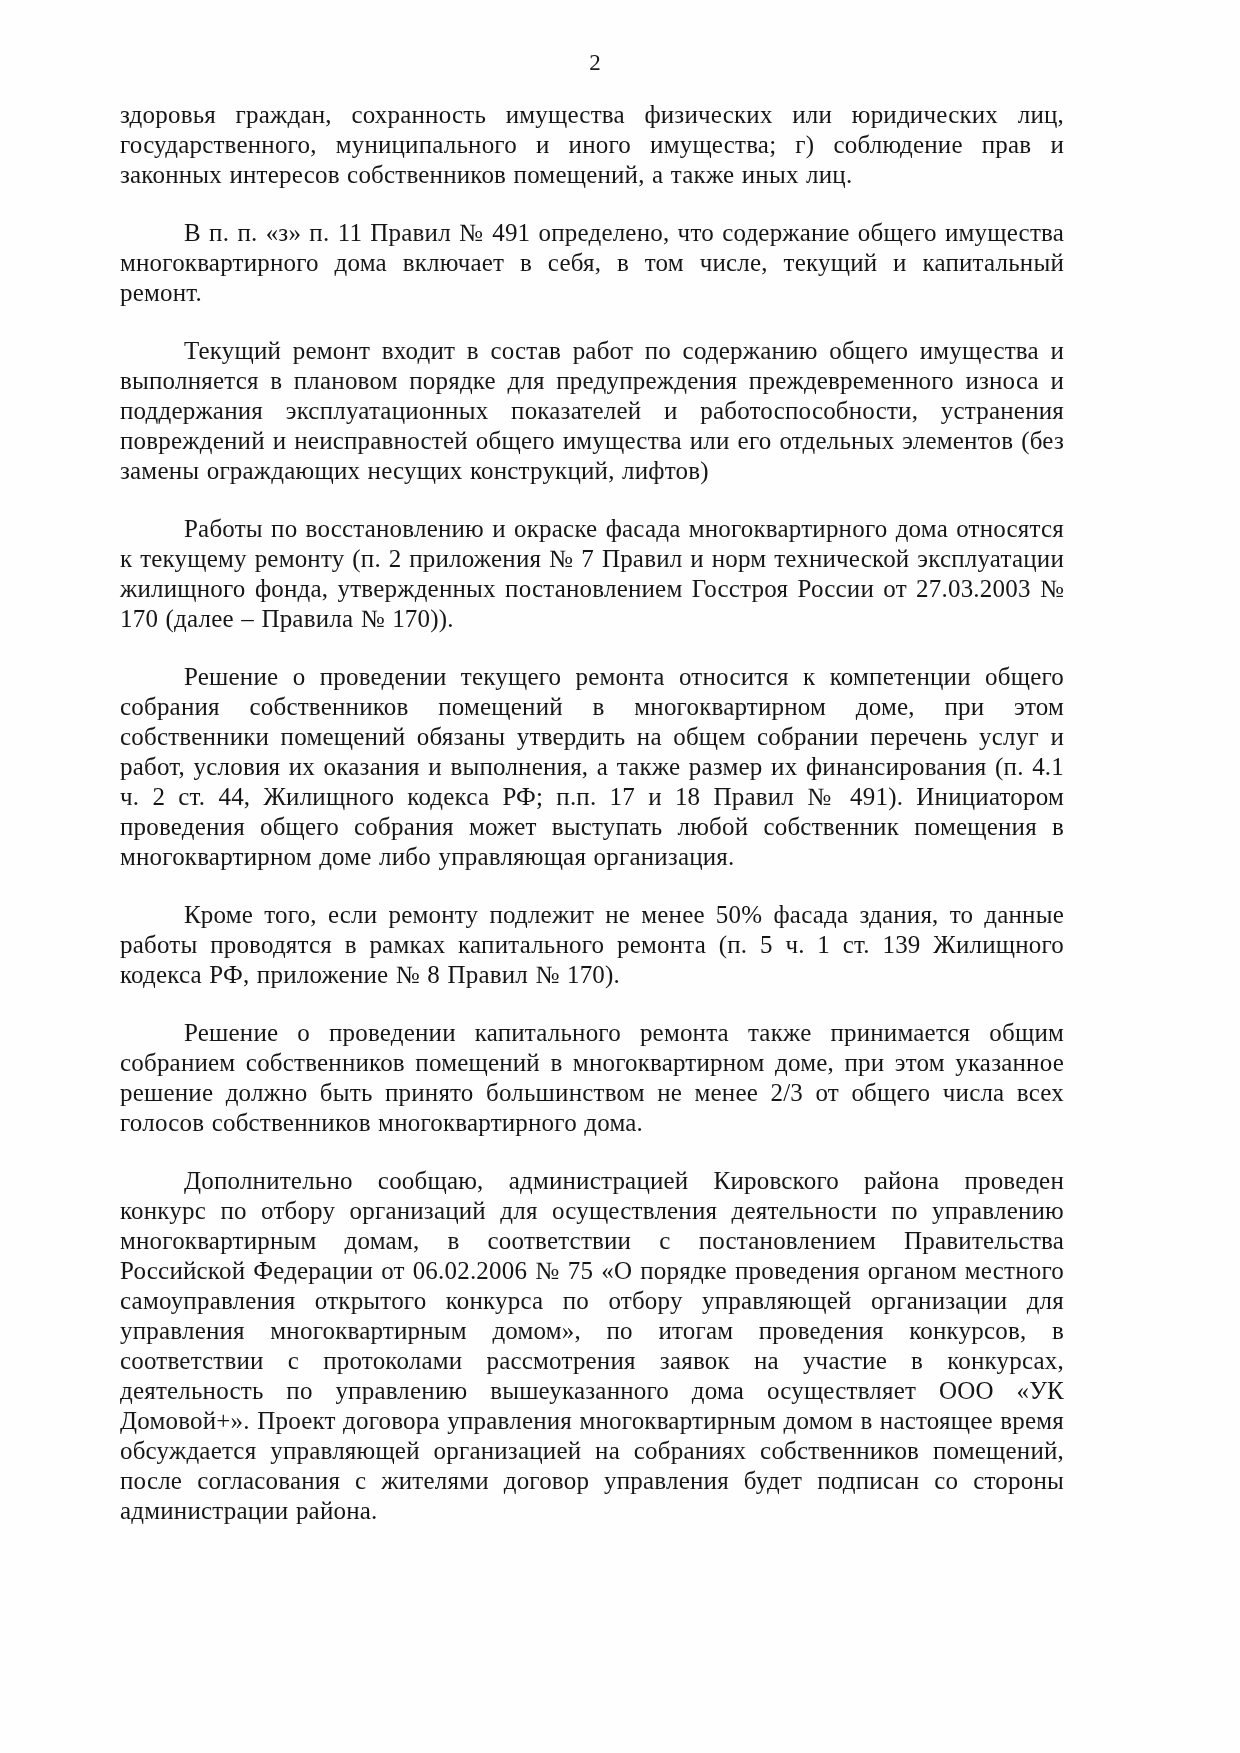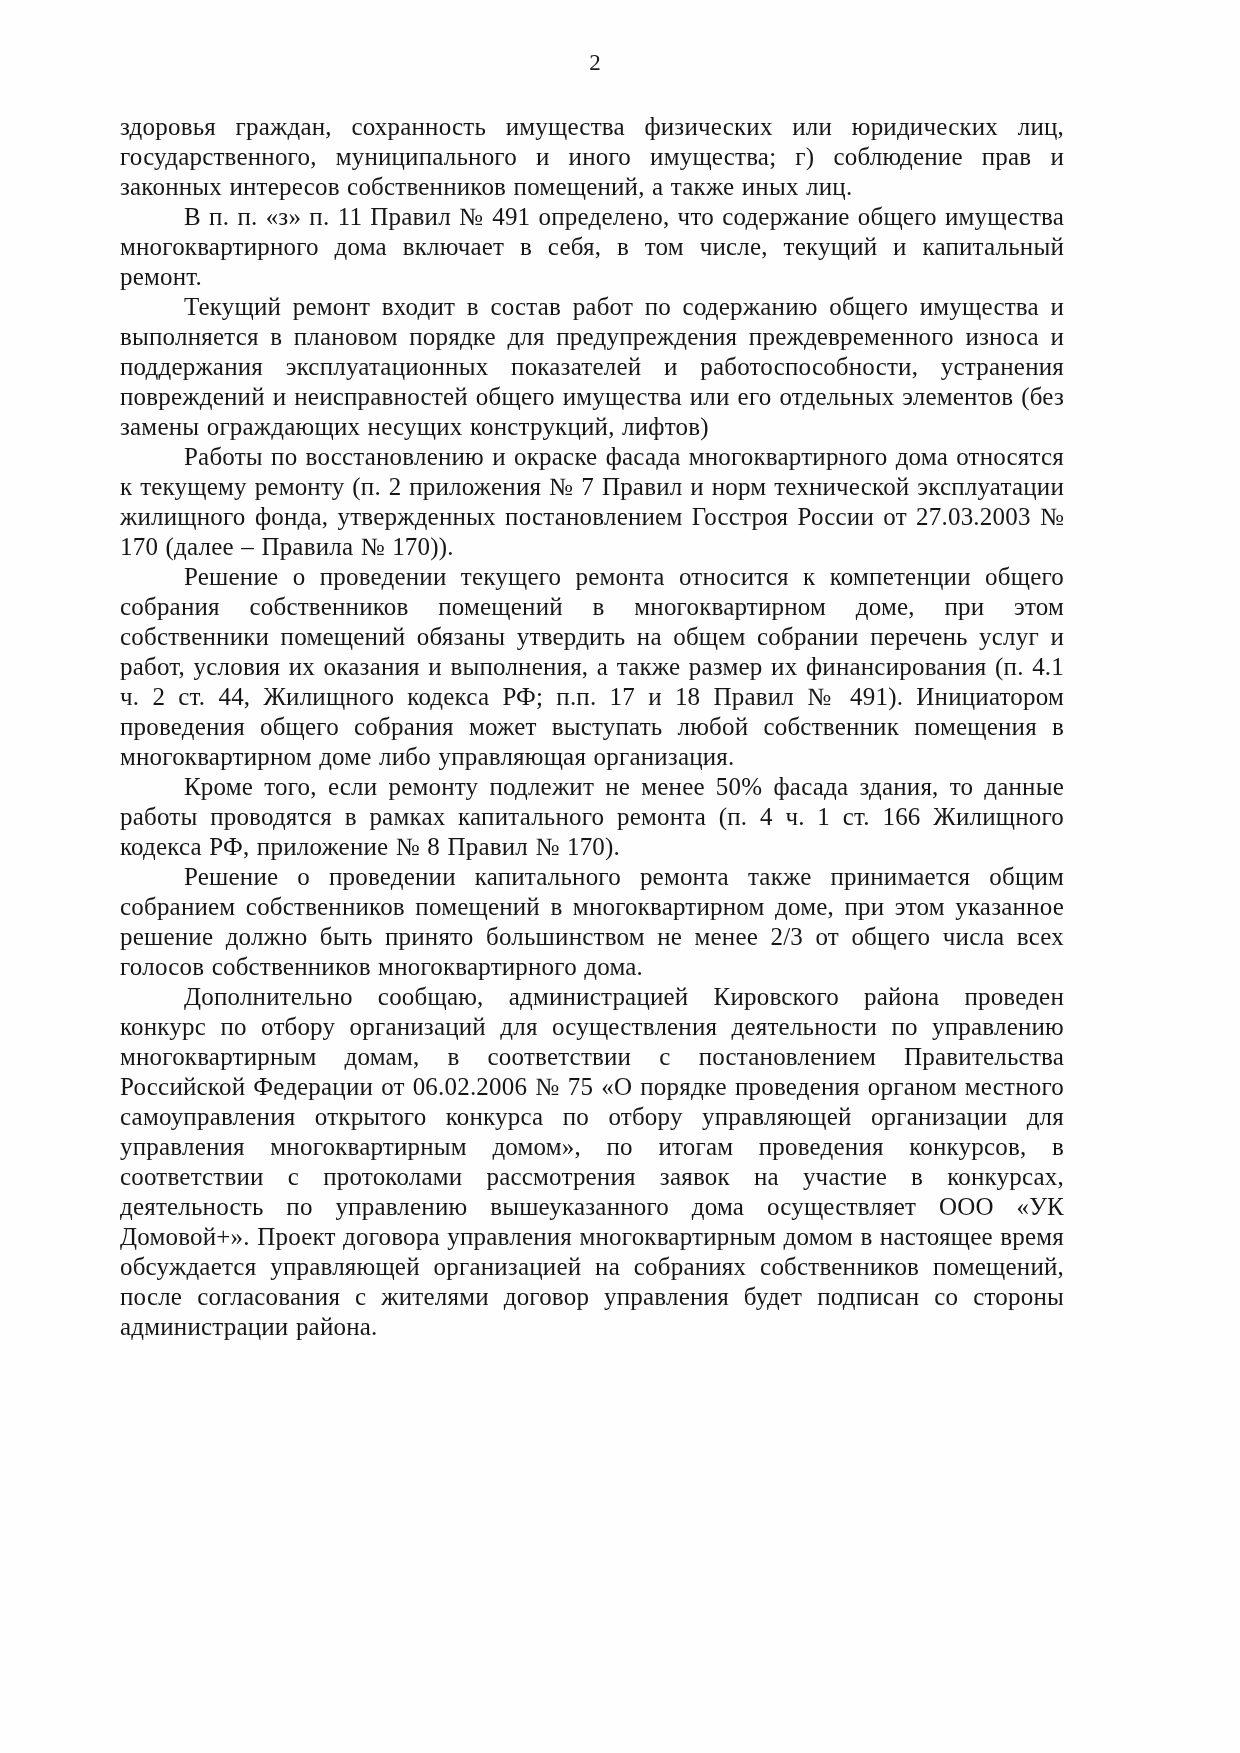--- a/index.html
+++ b/index.html
@@ -25,35 +25,36 @@
     position: absolute;
     top: 50px;
     left: 0;
     width: 1190px; 
     text-align: center;
     font-size: 23px;
     color: #1a1a1a;
   }
   .content {
     position: absolute;
-    top: 112px;
+    top: 100px;
     left: 120px;
     width: 944px;
   }
   .para {
     margin: 0;
     font-size: 25px;
     line-height: 30px;
     text-align: justify;
     letter-spacing: 0.2px;
     word-spacing: 1px;
     color: #161616;
   }
   .para.indent {
     text-indent: 64px;
+    margin-top: 28px;
   }
 </style>
 </head>
 <body>
 
 <div class="page">
 
   <div class="page-number">2</div>
 
   <div class="content">
@@ -62,20 +63,20 @@
 
     <p class="para indent">В п. п. «з» п. 11 Правил № 491 определено, что содержание общего имущества многоквартирного дома включает в себя, в том числе, текущий и капитальный ремонт.</p>
 
     <p class="para indent">Текущий ремонт входит в состав работ по содержанию общего имущества и выполняется в плановом порядке для предупреждения преждевременного износа и поддержания эксплуатационных показателей и работоспособности, устранения повреждений и неисправностей общего имущества или его отдельных элементов (без замены ограждающих несущих конструкций, лифтов)</p>
 
     <p class="para indent">Работы по восстановлению и окраске фасада многоквартирного дома относятся к текущему ремонту (п. 2 приложения № 7 Правил и норм технической эксплуатации жилищного фонда, утвержденных постановлением Госстроя России от 27.03.2003 № 170 (далее – Правила № 170)).</p>
 
 
     <p class="para indent">Решение о проведении текущего ремонта относится к компетенции общего собрания собственников помещений в многоквартирном доме, при этом собственники помещений обязаны утвердить на общем собрании перечень услуг и работ, условия их оказания и выполнения, а также размер их финансирования (п. 4.1 ч. 2 ст. 44, Жилищного кодекса РФ; п.п. 17 и 18 Правил № 491). Инициатором проведения общего собрания может выступать любой собственник помещения в многоквартирном доме либо управляющая организация.</p>
 
-    <p class="para indent">Кроме того, если ремонту подлежит не менее 50% фасада здания, то данные работы проводятся в рамках капитального ремонта (п. 4 ч. 1 ст. 166 Жилищного кодекса РФ, приложение № 8 Правил № 170).</p>
+    <p class="para indent">Кроме того, если ремонту подлежит не менее 50% фасада здания, то данные работы проводятся в рамках капитального ремонта (п. 5 ч. 1 ст. 139 Жилищного кодекса РФ, приложение № 8 Правил № 170).</p>
 
     <p class="para indent">Решение о проведении капитального ремонта также принимается общим собранием собственников помещений в многоквартирном доме, при этом указанное решение должно быть принято  большинством не менее 2/3 от общего числа всех голосов собственников многоквартирного дома.</p>
 
     <p class="para indent">Дополнительно сообщаю, администрацией Кировского района проведен конкурс по отбору организаций для осуществления деятельности по управлению многоквартирным домам, в соответствии с постановлением Правительства Российской Федерации от 06.02.2006 № 75 «О порядке проведения органом местного самоуправления открытого конкурса по отбору управляющей организации для управления многоквартирным домом», по итогам проведения конкурсов, в соответствии с протоколами рассмотрения заявок на участие в конкурсах, деятельность по управлению вышеуказанного дома осуществляет ООО «УК Домовой+». Проект договора управления многоквартирным домом в настоящее время обсуждается управляющей организацией на собраниях собственников помещений, после согласования с жителями договор управления будет подписан со стороны администрации района.</p>
 
   </div>
 </div>
 
 </body></html>

